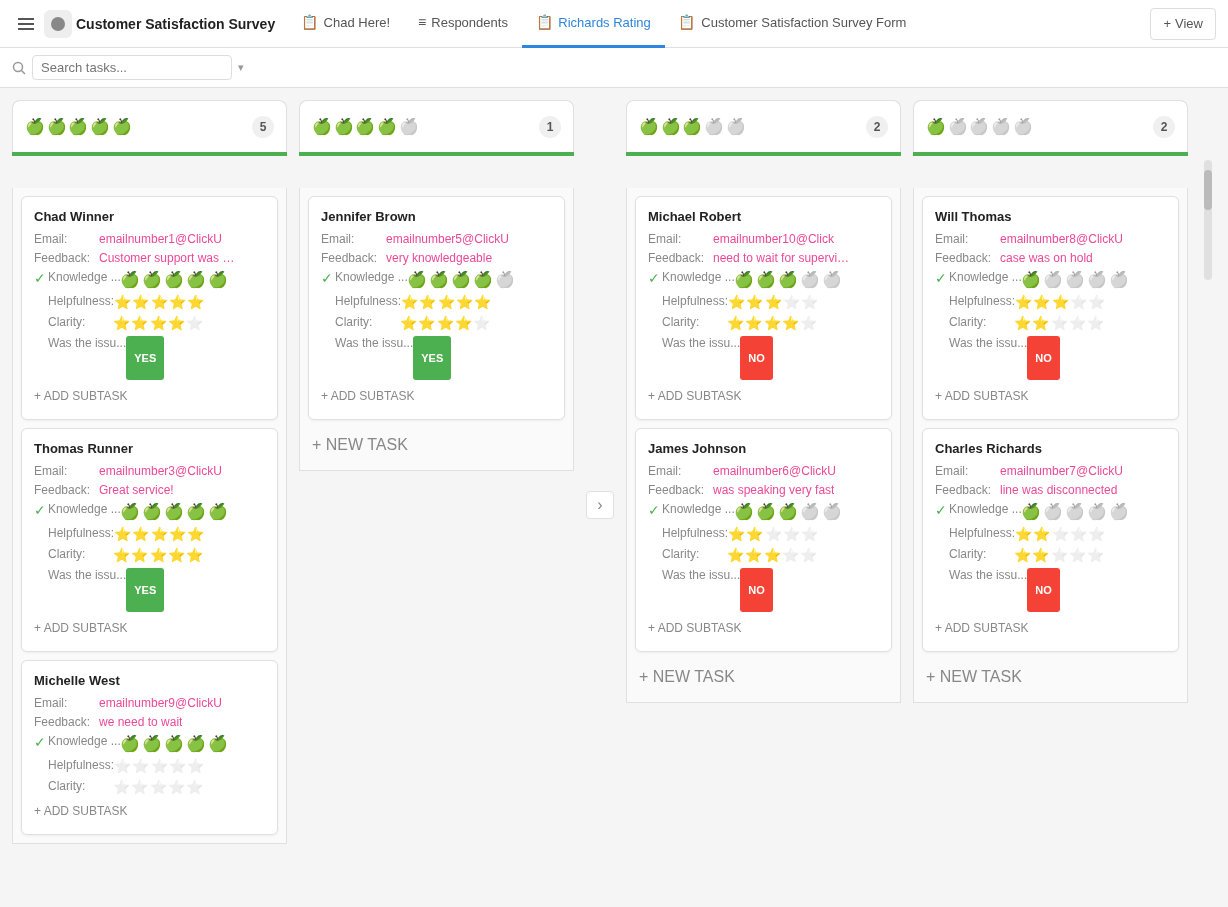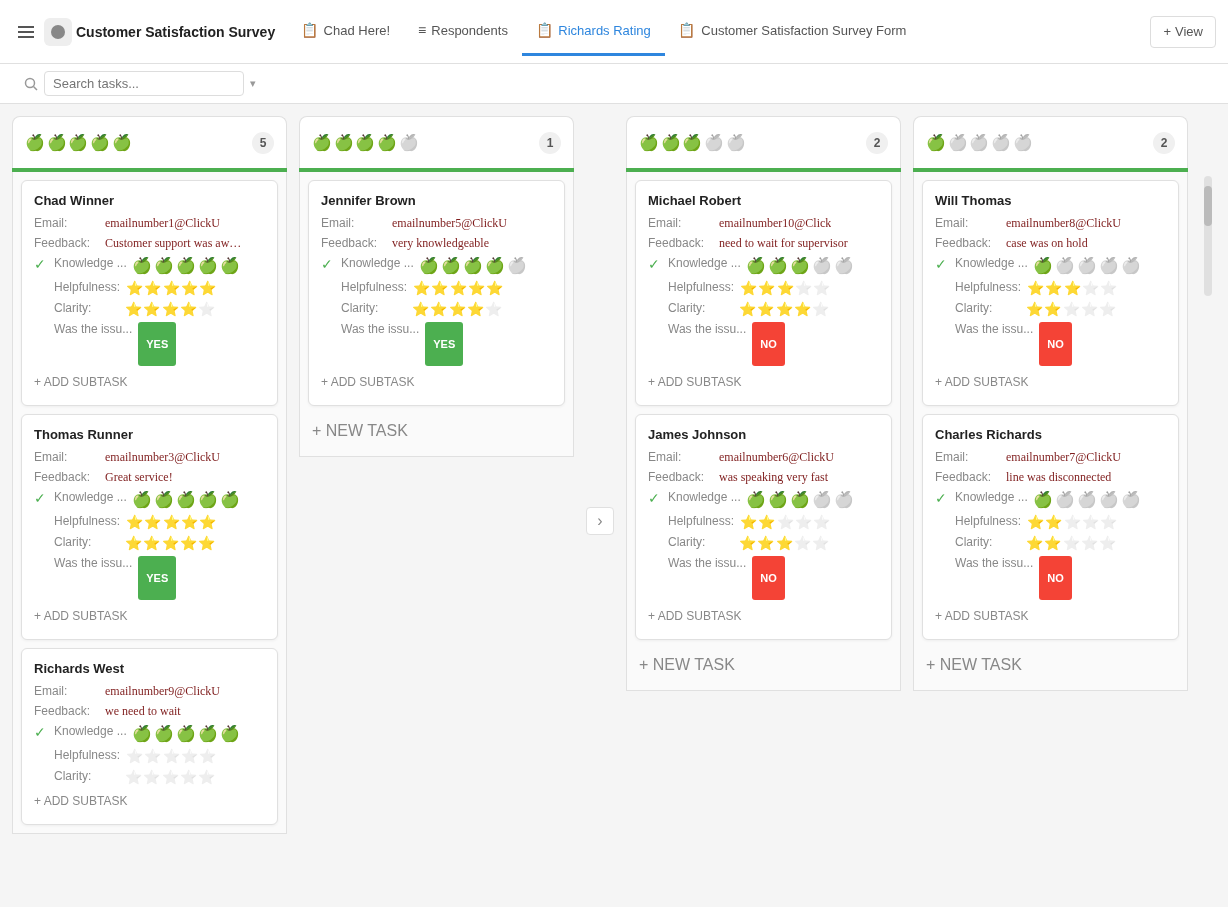--- a/index.html
+++ b/index.html
@@ -1,40 +1,40 @@
 <!DOCTYPE html>
 <html><head>
   <meta charset="utf-8">
   <style>
     * { box-sizing: border-box; margin: 0; padding: 0; }
     body { font-family: -apple-system, BlinkMacSystemFont, 'Segoe UI', sans-serif; font-size: 13px; background: #f5f5f5; color: #333; overflow: hidden; height: 907px; }
 
     
     .top-nav {
       display: flex; align-items: center; background: #fff; border-bottom: 1px solid #e0e0e0;
-      height: 64px; padding: 0 12px; gap: 4px;
+      height: 48px; padding: 0 12px; gap: 4px;
     }
     .hamburger-btn { display: flex; flex-direction: column; gap: 3px; cursor: pointer; padding: 6px; border: none; background: none; }
     .hamburger-btn span { display: block; width: 16px; height: 2px; background: #555; }
     .app-icon { width: 28px; height: 28px; background: #eee; border-radius: 6px; display: flex; align-items: center; justify-content: center; }
     .app-title { font-weight: 600; font-size: 14px; color: #222; margin-right: 8px; }
     .nav-tabs { display: flex; align-items: center; gap: 0; }
     .nav-tab {
       display: flex; align-items: center; gap: 5px; padding: 0 14px; height: 48px;
       cursor: pointer; font-size: 13px; color: #555; border-bottom: 3px solid transparent;
       white-space: nowrap;
     }
     .nav-tab.active { color: #2e86de; border-bottom-color: #2e86de; font-weight: 500; }
     .nav-tab-icon { font-size: 14px; }
     .view-btn { display: flex; align-items: center; gap: 4px; margin-left: auto; padding: 0 12px; height: 32px; border: 1px solid #ddd; border-radius: 4px; cursor: pointer; background: #fff; font-size: 13px; color: #555; }
 
     
     .search-bar {
       display: flex; align-items: center; gap: 6px; background: #fff;
-      border-bottom: 1px solid #e0e0e0; padding: 8px 24px; height: 40px;
+      border-bottom: 1px solid #e0e0e0; padding: 8px 12px; height: 40px;
     }
     .search-bar input {
       border: 1px solid #ddd; border-radius: 4px; padding: 4px 8px; font-size: 13px;
       width: 200px; color: #999; outline: none;
     }
     .search-dropdown { color: #999; font-size: 11px; cursor: pointer; }
 
     
     .board {
       display: flex; overflow-x: auto; padding: 12px; gap: 12px;
@@ -53,32 +53,32 @@
       width: 22px; height: 22px; border-radius: 50%; background: #f0f0f0;
       display: flex; align-items: center; justify-content: center; font-size: 12px;
       font-weight: 600; color: #555; margin-left: auto;
     }
     .column-bar { height: 4px; background: #333; border-radius: 0; }
     .column-bar.green { background: #4caf50; }
 
     .column-body {
       background: #fafafa; border: 1px solid #e0e0e0; border-top: none;
       padding: 8px; display: flex; flex-direction: column; gap: 8px;
-      max-height: calc(907px - 88px - 52px - 4px); overflow-y: auto;
+      max-height: calc(907px - 88px - 52px - 4px); overflow-y: auto; margin-top: 32px;
     }
 
     
     .task-card {
       background: #fff; border: 1px solid #e0e0e0; border-radius: 6px; padding: 12px;
       box-shadow: 0 1px 3px rgba(0,0,0,0.05);
     }
     .card-name { font-weight: 600; font-size: 13px; margin-bottom: 8px; color: #222; }
-    .card-row { display: flex; align-items: flex-start; gap: 6px; margin-bottom: 5px; font-size: 12px; }
+    .card-row { display: flex; align-items: flex-start; margin-bottom: 5px; font-size: 12px; }
     .card-label { color: #888; min-width: 65px; }
-    .card-value { color: #7f1d1d; word-break: break-word; max-width: 140px; overflow: hidden; text-overflow: ellipsis; white-space: nowrap; font-family: Liberation Serif, serif; }
+    .card-value { color: #ec4899; word-break: break-word; max-width: 140px; overflow: hidden; text-overflow: ellipsis; white-space: nowrap; }
     .stars { display: flex; gap: 1px; }
     .star { font-size: 14px; }
     .star.empty { filter: grayscale(100%) opacity(0.4); }
     .check-icon { color: #4caf50; font-size: 14px; min-width: 14px; }
 
     .badge {
       display: inline-block; padding: 16px 8px; border-radius: 3px; font-size: 11px;
       font-weight: 600; color: #fff;
     }
     .badge.yes { background: #4caf50; }
@@ -262,21 +262,21 @@
 
       <div class="card-row">
         <span style="min-width:14px"></span>
         <span class="card-label">Was the issu...</span>
         <span class="badge yes">YES</span>
       </div>
       <div class="add-subtask">+ ADD SUBTASK</div>
     </div>
 
     <div class="task-card">
-      <div class="card-name">Richards West</div>
+      <div class="card-name">Michelle West</div>
       <div class="card-row">
         <span class="card-label">Email:</span>
         <span class="card-value">emailnumber9@ClickU</span>
       </div>
       <div class="card-row">
         <span class="card-label">Feedback:</span>
         <span class="card-value">we need to wait</span>
       </div>
       <div class="card-row">
         <span class="check-icon">✓</span>

